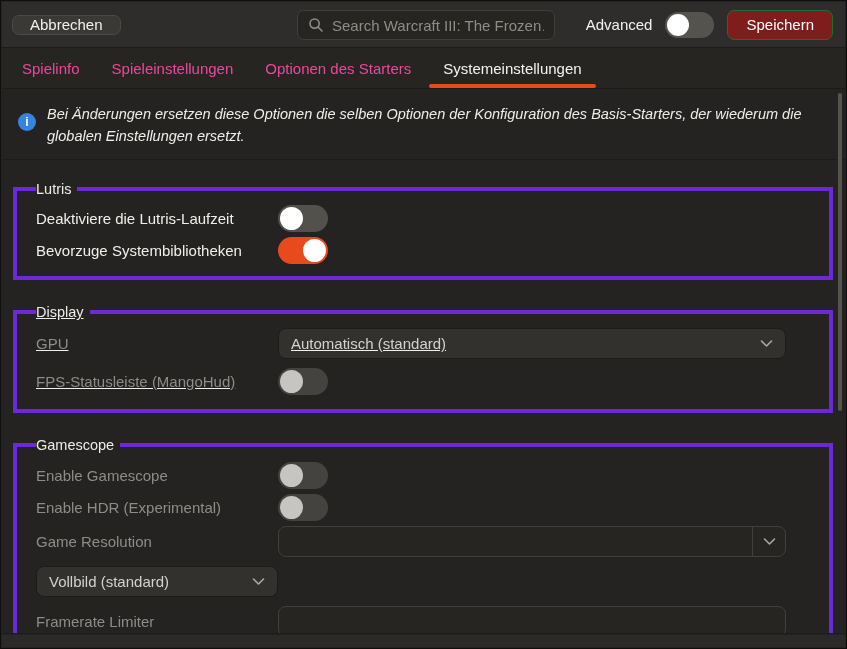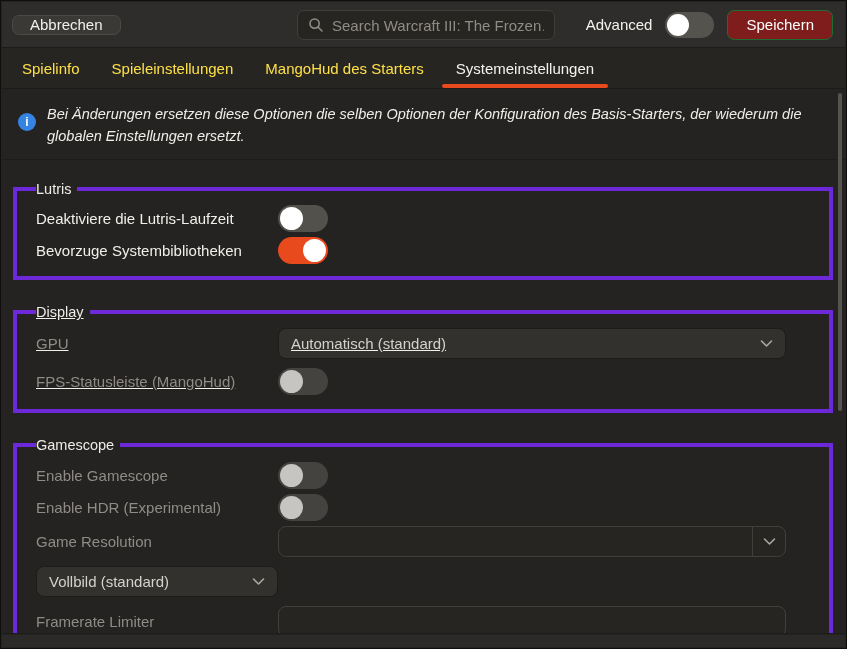--- a/index.html
+++ b/index.html
@@ -48,21 +48,21 @@
   }
 
   
   .tabbar {
     position: absolute; top: 47px; left: 1px; right: 1px; height: 41px;
     background: #272522; border-bottom: 1px solid #1c1b19;
     display: flex; align-items: stretch; padding-left: 4px;
   }
   .tab {
     display: flex; align-items: center; padding: 0 14px; margin: 0 2px;
-    font-size: 15px; color: #fde047; position: relative; cursor: pointer;
+    font-size: 15px; color: #ec4899; position: relative; cursor: pointer;
   }
   .tab.active { color: #f5f3ef; }
   .tab.active::after {
     content: ""; position: absolute; left: 0; right: 0; bottom: 0; height: 4px;
     background: #e8491d; border-radius: 2px;
   }
 
   
   .content {
     position: absolute; top: 88px; left: 1px; right: 1px; height: 545px;
@@ -168,21 +168,21 @@
     <div class="switch">
       <div class="knob"></div>
     </div>
     <button class="btn-save">Speichern</button>
   </div>
 </div>
 
 <nav class="tabbar">
   <div class="tab">Spielinfo</div>
   <div class="tab">Spieleinstellungen</div>
-  <div class="tab">MangoHud des Starters</div>
+  <div class="tab">Optionen des Starters</div>
   <div class="tab active">Systemeinstellungen</div>
 </nav>
 
 <main class="content">
 
   <div class="banner">
     <div class="info-icon">i</div>
     <div class="banner-text">Bei Änderungen ersetzen diese Optionen die selben Optionen der Konfiguration des Basis-Starters, der wiederum die globalen Einstellungen ersetzt.</div>
   </div>
 

